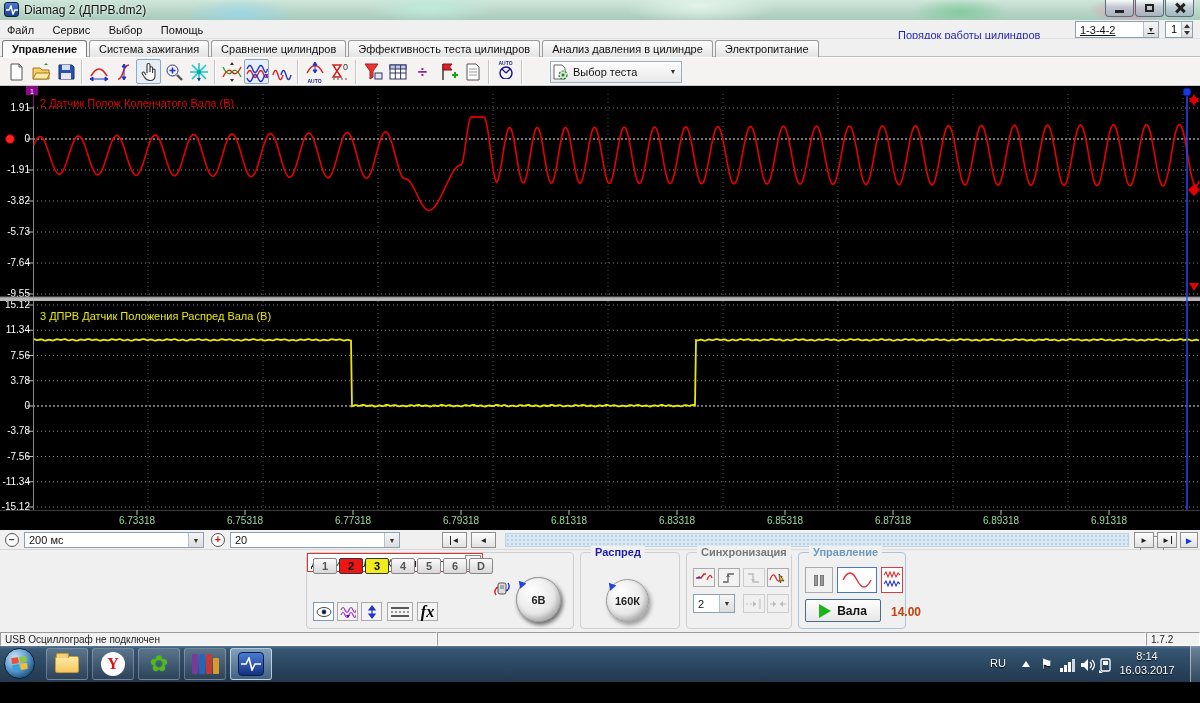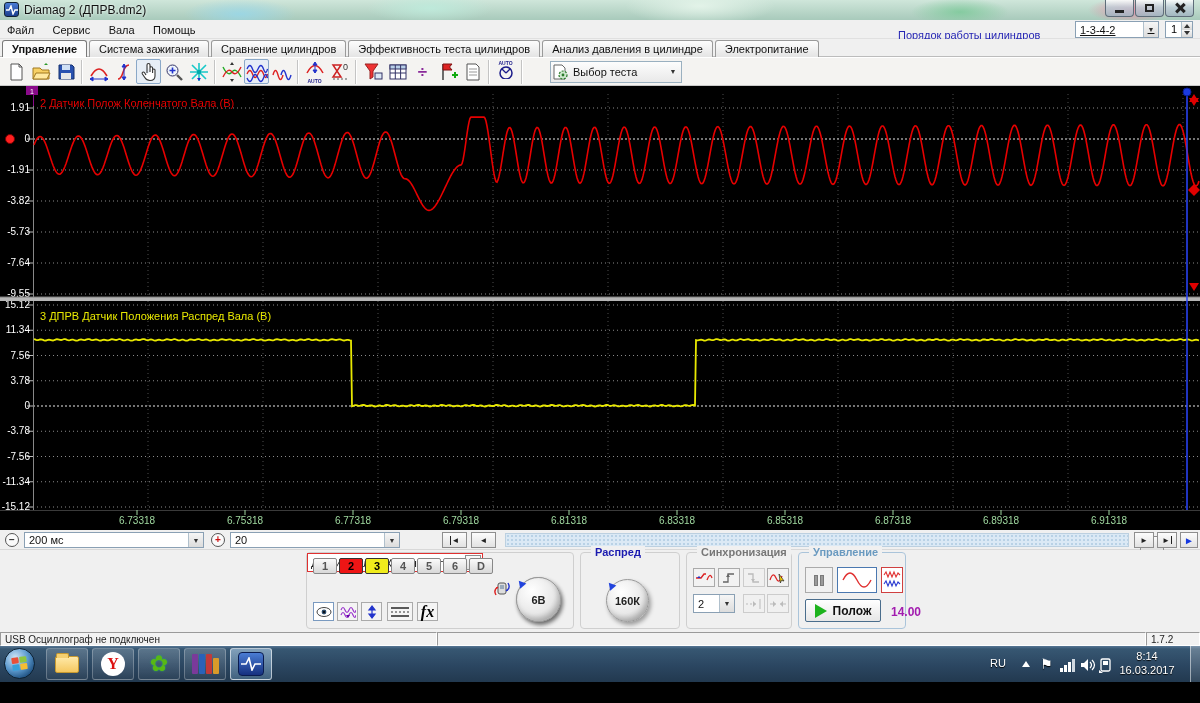--- a/index.html
+++ b/index.html
@@ -91,21 +91,21 @@
   .sybtn.flat{border-color:#ccc;background:#f0f0f0;}
   #sync-combo{left:6px;top:41px;width:42px;height:19px;}
   .ctlbtn{top:14px;height:26px;border:1px solid #aaa;background:#f1f1f1;display:flex;align-items:center;justify-content:center;gap:2px;}
   .pausebar{width:4px;height:11px;background:#9a9a9a;border:1px solid #7a7a7a;}
   #btn-sine{border:1px solid #4a78b0;background:#fff;}
   #btn-multi{border:1px solid #d04040;background:#fff;}
   #btn-start{left:6px;top:46px;width:76px;height:23px;border:1px solid #4a6d8c;border-radius:2px;
     background:linear-gradient(#ffffff,#e6e6e6);display:flex;align-items:center;justify-content:center;gap:6px;
     font-size:12px;font-weight:bold;color:#111;}
   .play-tri{width:0;height:0;border-top:7px solid transparent;border-bottom:7px solid transparent;border-left:12px solid #1db31d;}
-  #run-value{left:92px;top:52px;font-size:12px;font-weight:bold;color:#a21caf;}
+  #run-value{left:92px;top:52px;font-size:12px;font-weight:bold;color:#c2410c;}
   
   #statusbar{left:0;top:632px;width:1200px;height:14px;background:#f2f2f2;display:flex;}
   .scell{height:14px;border:1px solid;border-color:#9a9a9a #fff #fff #9a9a9a;font-size:10px;color:#222;
     padding:1px 4px 0 4px;white-space:nowrap;overflow:hidden;}
   
   #taskbar{left:0;top:646px;width:1200px;height:36px;
     background:linear-gradient(#577795 0%,#375772 8%,#2b4661 55%,#22394f 100%);}
   #orb{left:4px;top:2px;width:31px;height:31px;border-radius:50%;
     background:radial-gradient(circle at 35% 30%,#cfe6f8,#5d9bd0 45%,#1d4e7e 80%,#123);
     border:1px solid #0d2233;display:flex;align-items:center;justify-content:center;}
@@ -146,21 +146,21 @@
         <div class="glyph-max"></div>
       </div>
     <div class="abs winbtn" id="btn-close">
         <div class="glyph-close"></div>
       </div>
   </div>
 
   <div class="abs" id="menubar">
     <span class="menu-item">Файл</span>
     <span class="menu-item">Сервис</span>
-    <span class="menu-item">Вала</span>
+    <span class="menu-item">Выбор</span>
     <span class="menu-item">Помощь</span>
     <span class="abs" id="firing-label">Порядок работы цилиндров</span>
     <div class="abs combo" id="firing-combo">
       <span class="val">1-3-4-2</span>
       <span class="arr">▼</span>
     </div>
     <div class="abs" id="cyl-spin">
       <span class="val">1</span>
       <div id="spin-arrows">
         <div>
@@ -591,21 +591,21 @@
           </svg>
         </div>
       <div class="abs ctlbtn" id="btn-multi" style="left:82px;width:22px">
           <svg width="18" height="20">
             <path d="M1,5 l2,-3 2,5 2,-5 2,5 2,-5 2,5 2,-4 2,2" fill="none" stroke="#e03030" stroke-width="1.1"></path>
             <path d="M1,14 l2,-3 2,5 2,-5 2,5 2,-5 2,5 2,-4 2,2" fill="none" stroke="#2a3ad0" stroke-width="1.1"></path>
           </svg>
         </div>
       <div class="abs" id="btn-start">
           <span class="play-tri"></span>
-          <span>Полож</span>
+          <span>Вала</span>
         </div>
       <span class="abs" id="run-value">14.00</span>
     </div>
   </div>
 
   <div class="abs" id="statusbar">
     <div class="scell" style="width:437px">USB Осциллограф не подключен</div>
     <div class="scell" style="width:709px"></div>
     <div class="scell" style="width:54px">1.7.2</div>
   </div>

